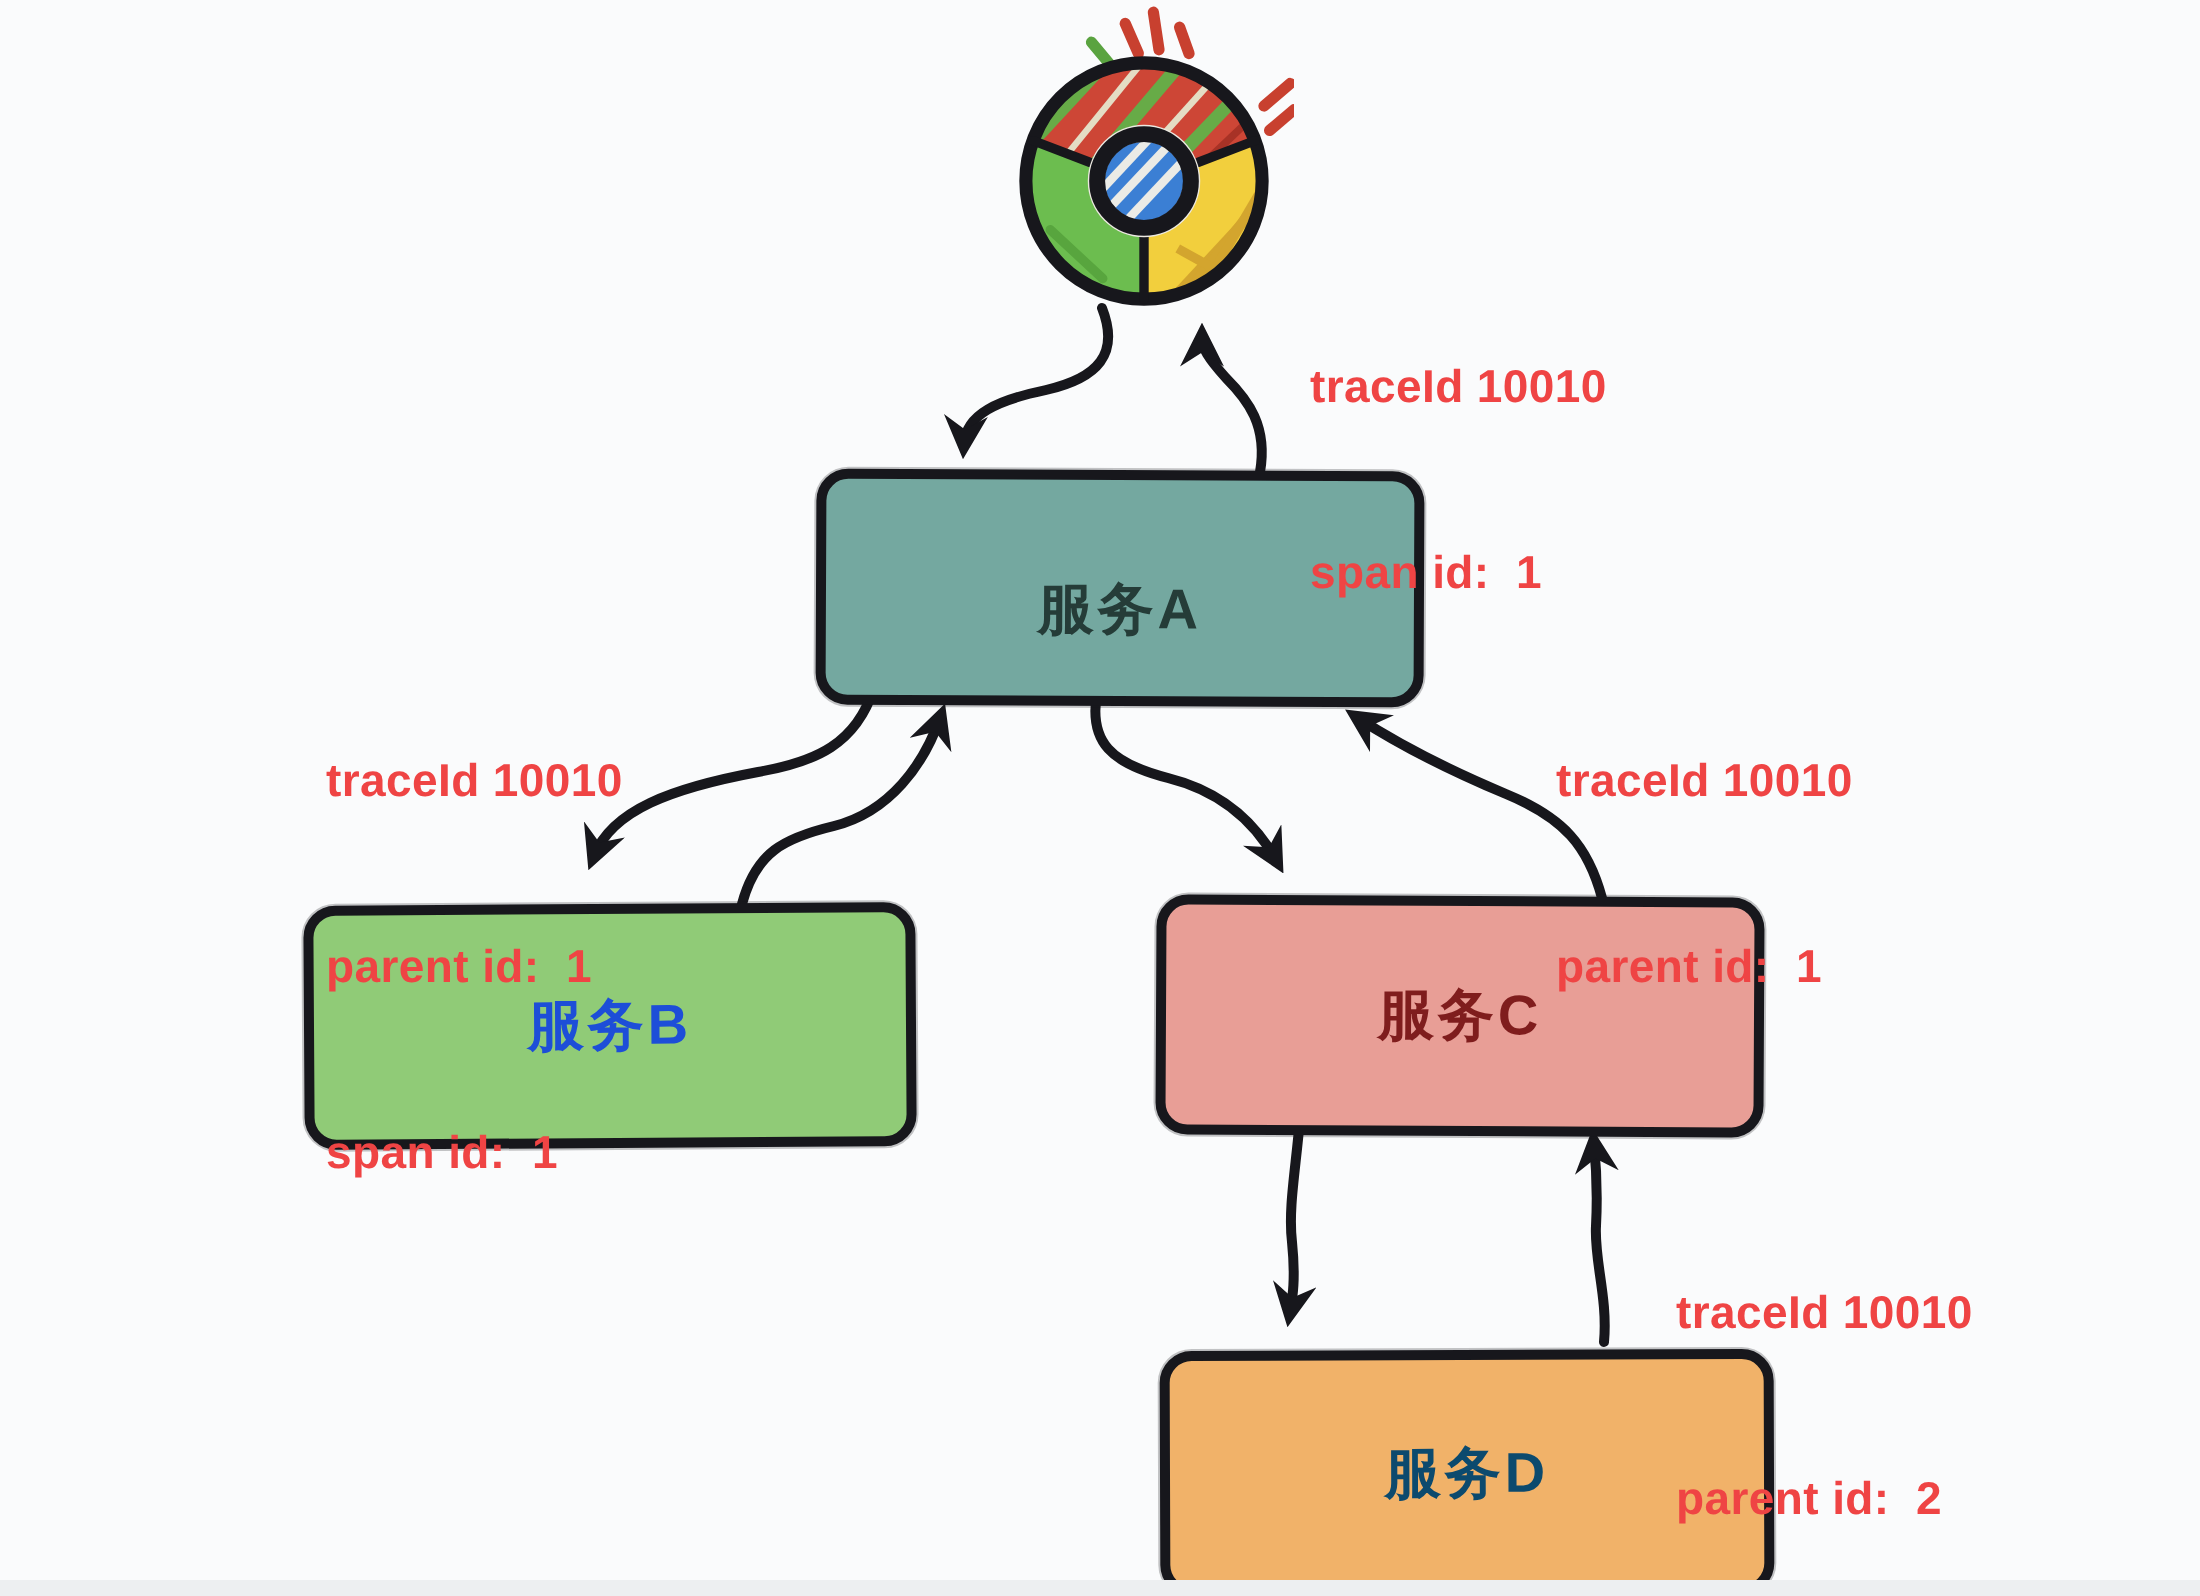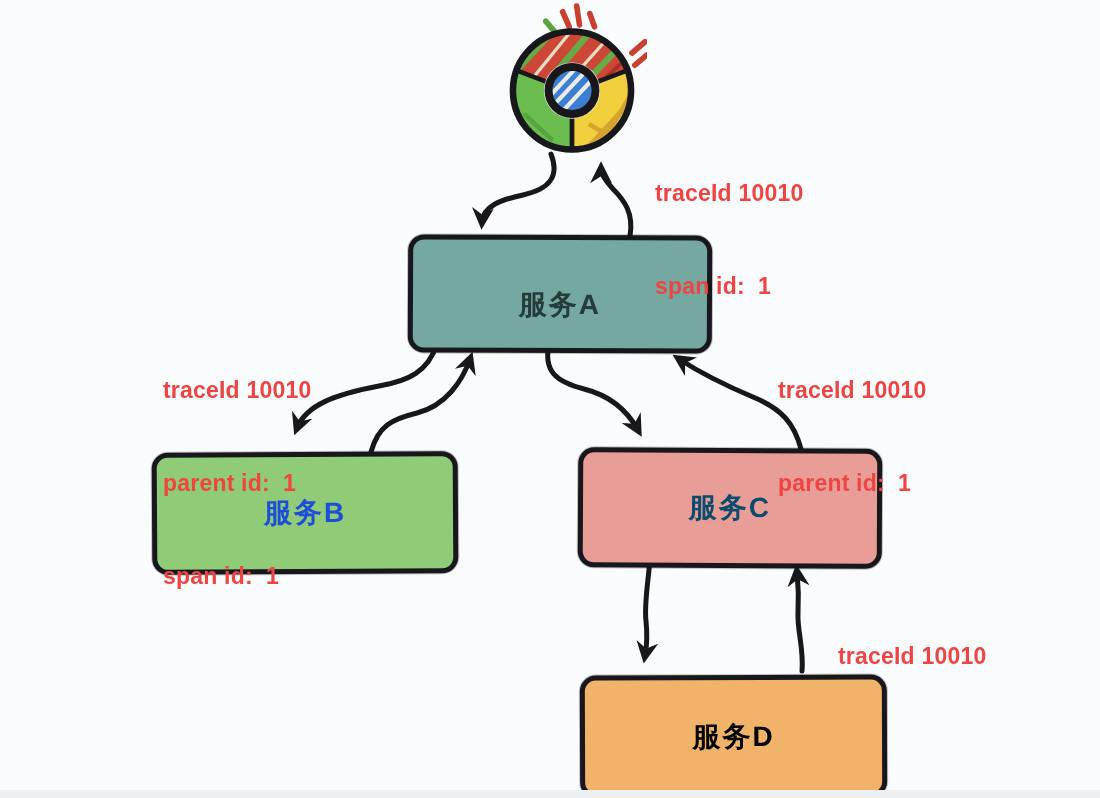--- a/index.html
+++ b/index.html
@@ -105,38 +105,39 @@
     </svg>
   </div>
 
   <div class="svc" style="left: 408px; top: 235px; width: 294px; height: 108px; transform: rotate(0.25deg); background: rgb(116, 168, 160);">
     <span class="svc-label" style="color: rgb(37, 60, 56); margin-top: 22px;">服务A</span>
   </div>
   <div class="svc" style="left: 152px; top: 452px; width: 296px; height: 112px; transform: rotate(-0.35deg); background: rgb(144, 203, 119);">
     <span class="svc-label" style="color: #1d4ed8;">服务B</span>
   </div>
   <div class="svc" style="left: 578px; top: 448px; width: 294px; height: 110px; transform: rotate(0.3deg); background: rgb(232, 158, 150);">
-    <span class="svc-label" style="color: #0c4a6e;">服务C</span>
+    <span class="svc-label" style="color: #7f1d1d;">服务C</span>
   </div>
   <div class="svc" style="left: 580px; top: 675px; width: 297px; height: 113px; transform: rotate(-0.2deg); background: rgb(241, 178, 105);">
-    <span class="svc-label" style="color: #000000; text-align: center;">服务D</span>
+    <span class="svc-label" style="color: #0c4a6e; text-align: center;">服务D</span>
   </div>
 
   <div class="note" style="left:655px;top:116px">
     <div>traceId 10010</div>
     <div>span id:  1</div>
   </div>
   <div class="note" style="left:163px;top:313px">
     <div>traceId 10010</div>
     <div>parent id:  1</div>
     <div>span id:  1</div>
   </div>
   <div class="note" style="left:778px;top:313px">
     <div>traceId 10010</div>
     <div>parent id:  1</div>
   </div>
   <div class="note" style="left:838px;top:579px">
     <div>traceId 10010</div>
+    <div>parent id:  2</div>
     
   </div>
 
   <div class="bottom-strip"></div>
 </div>
 
 </body></html>

